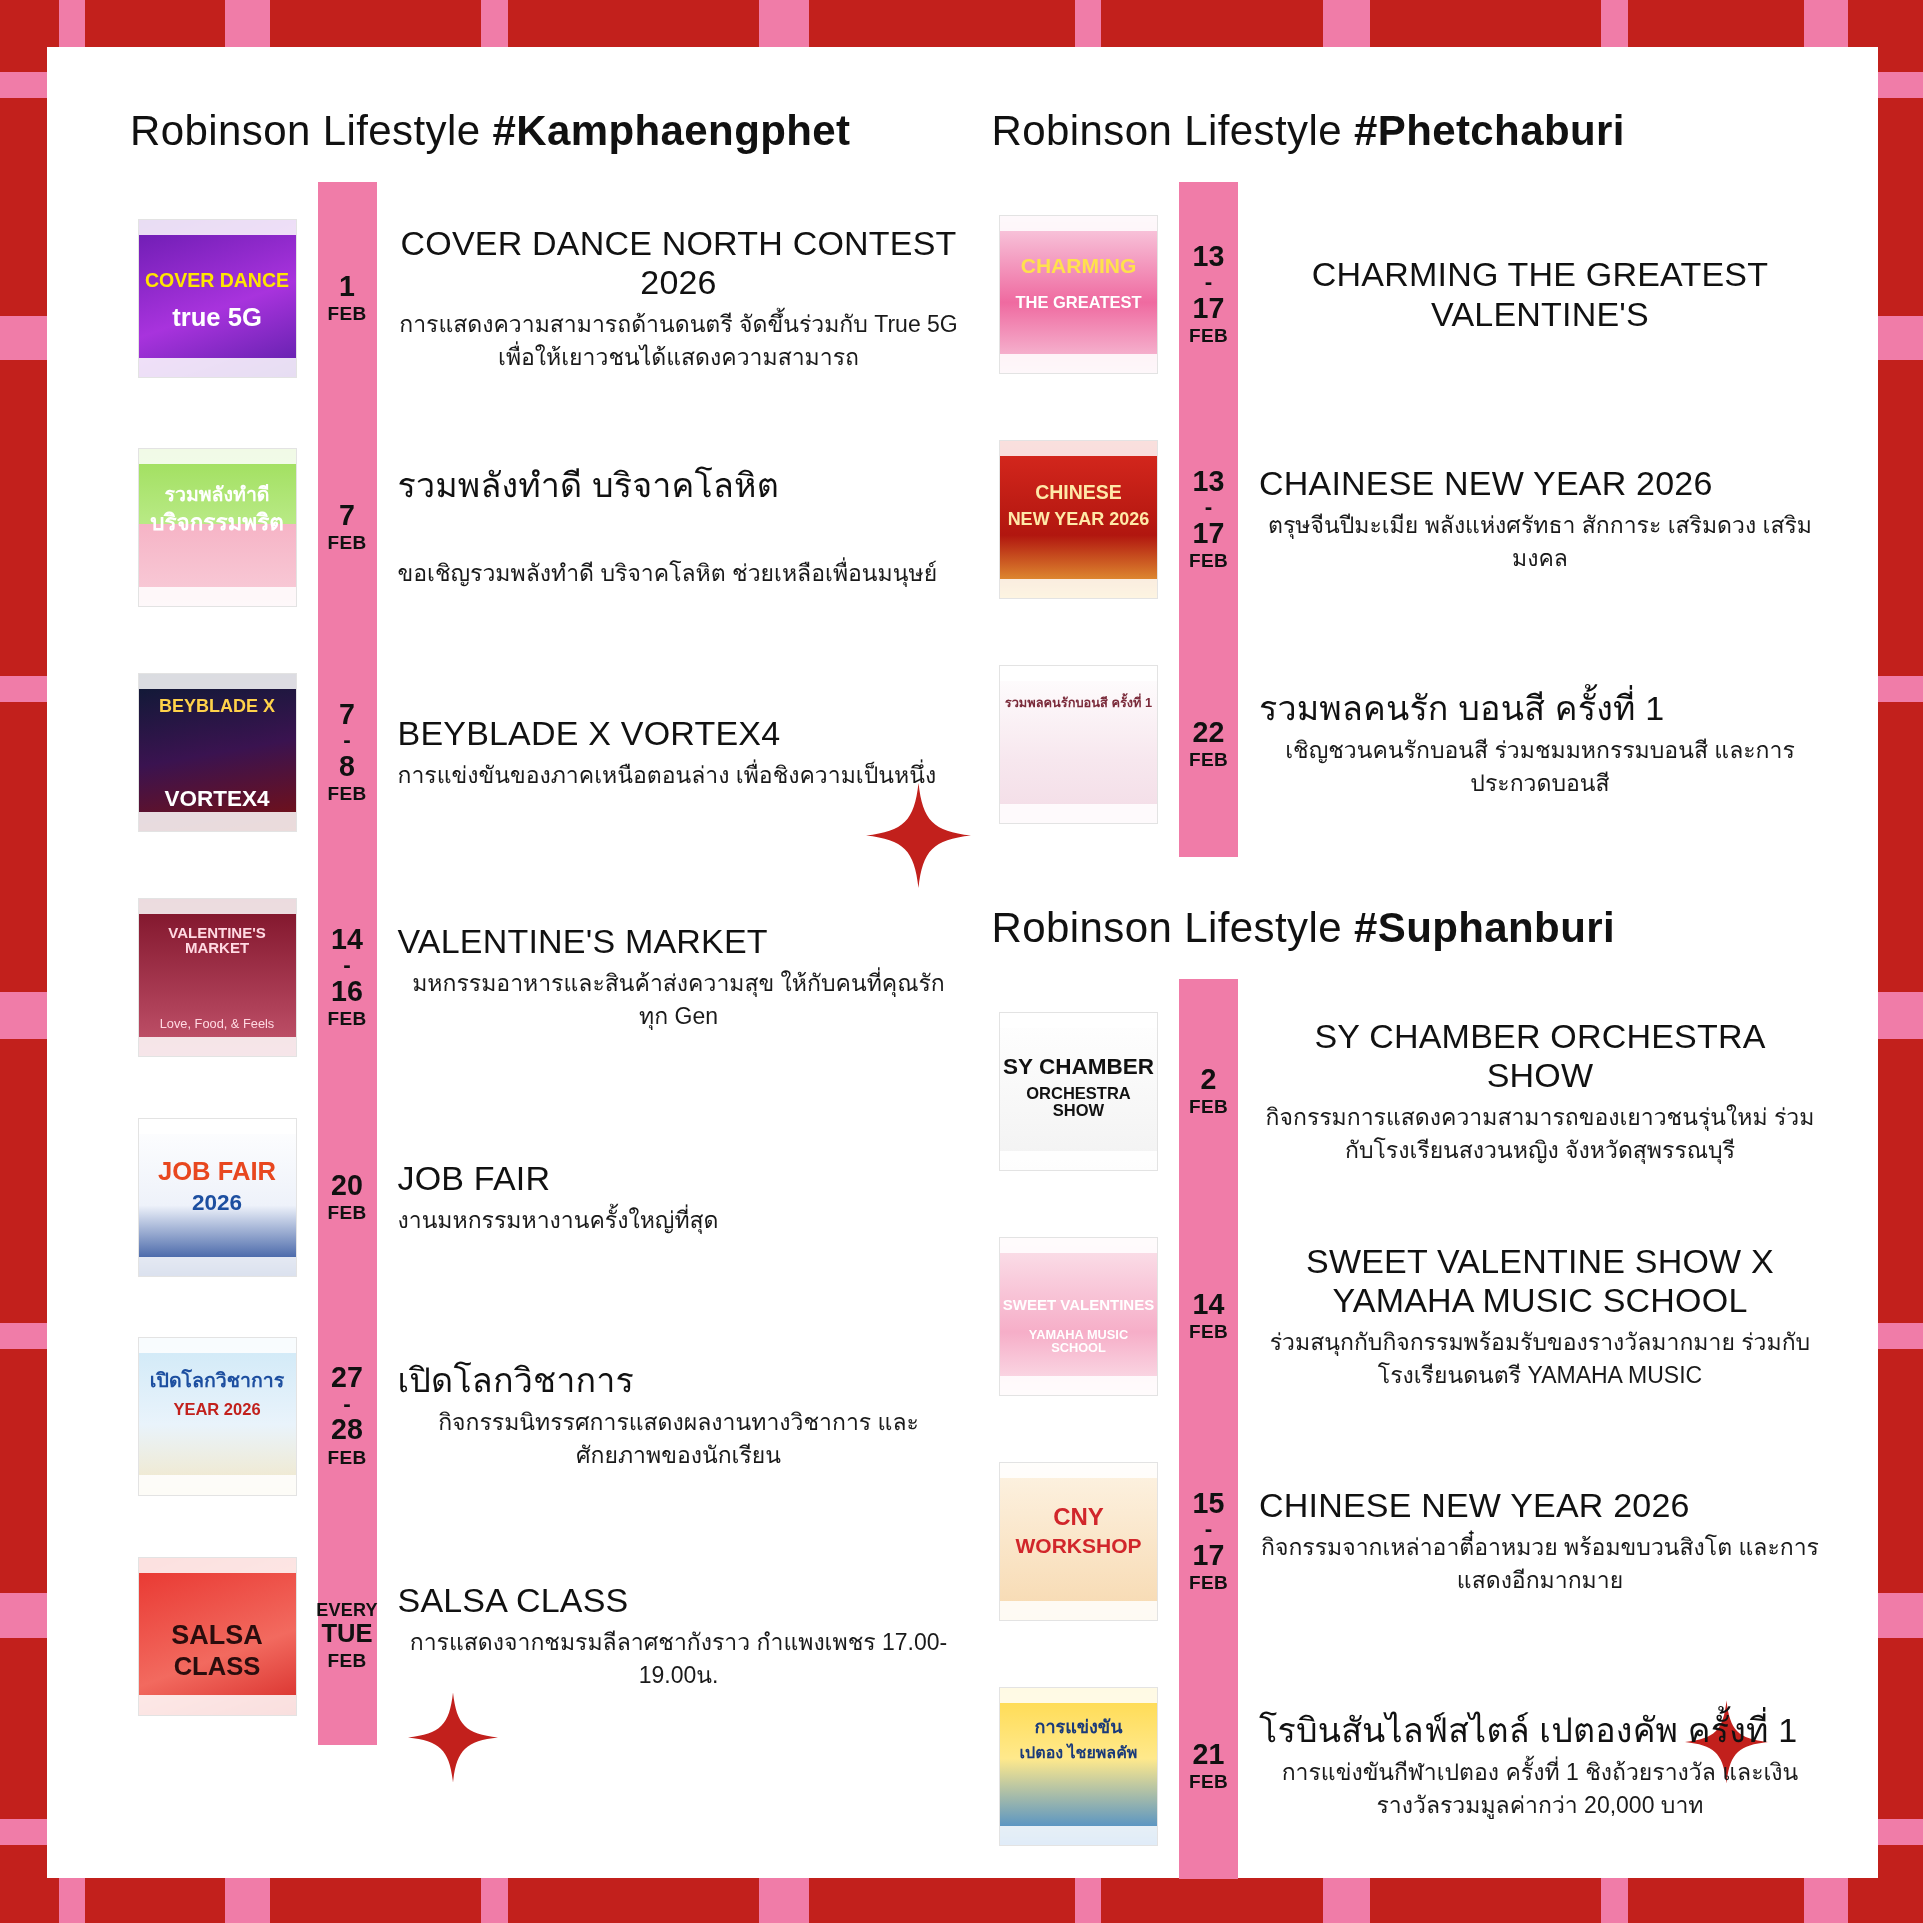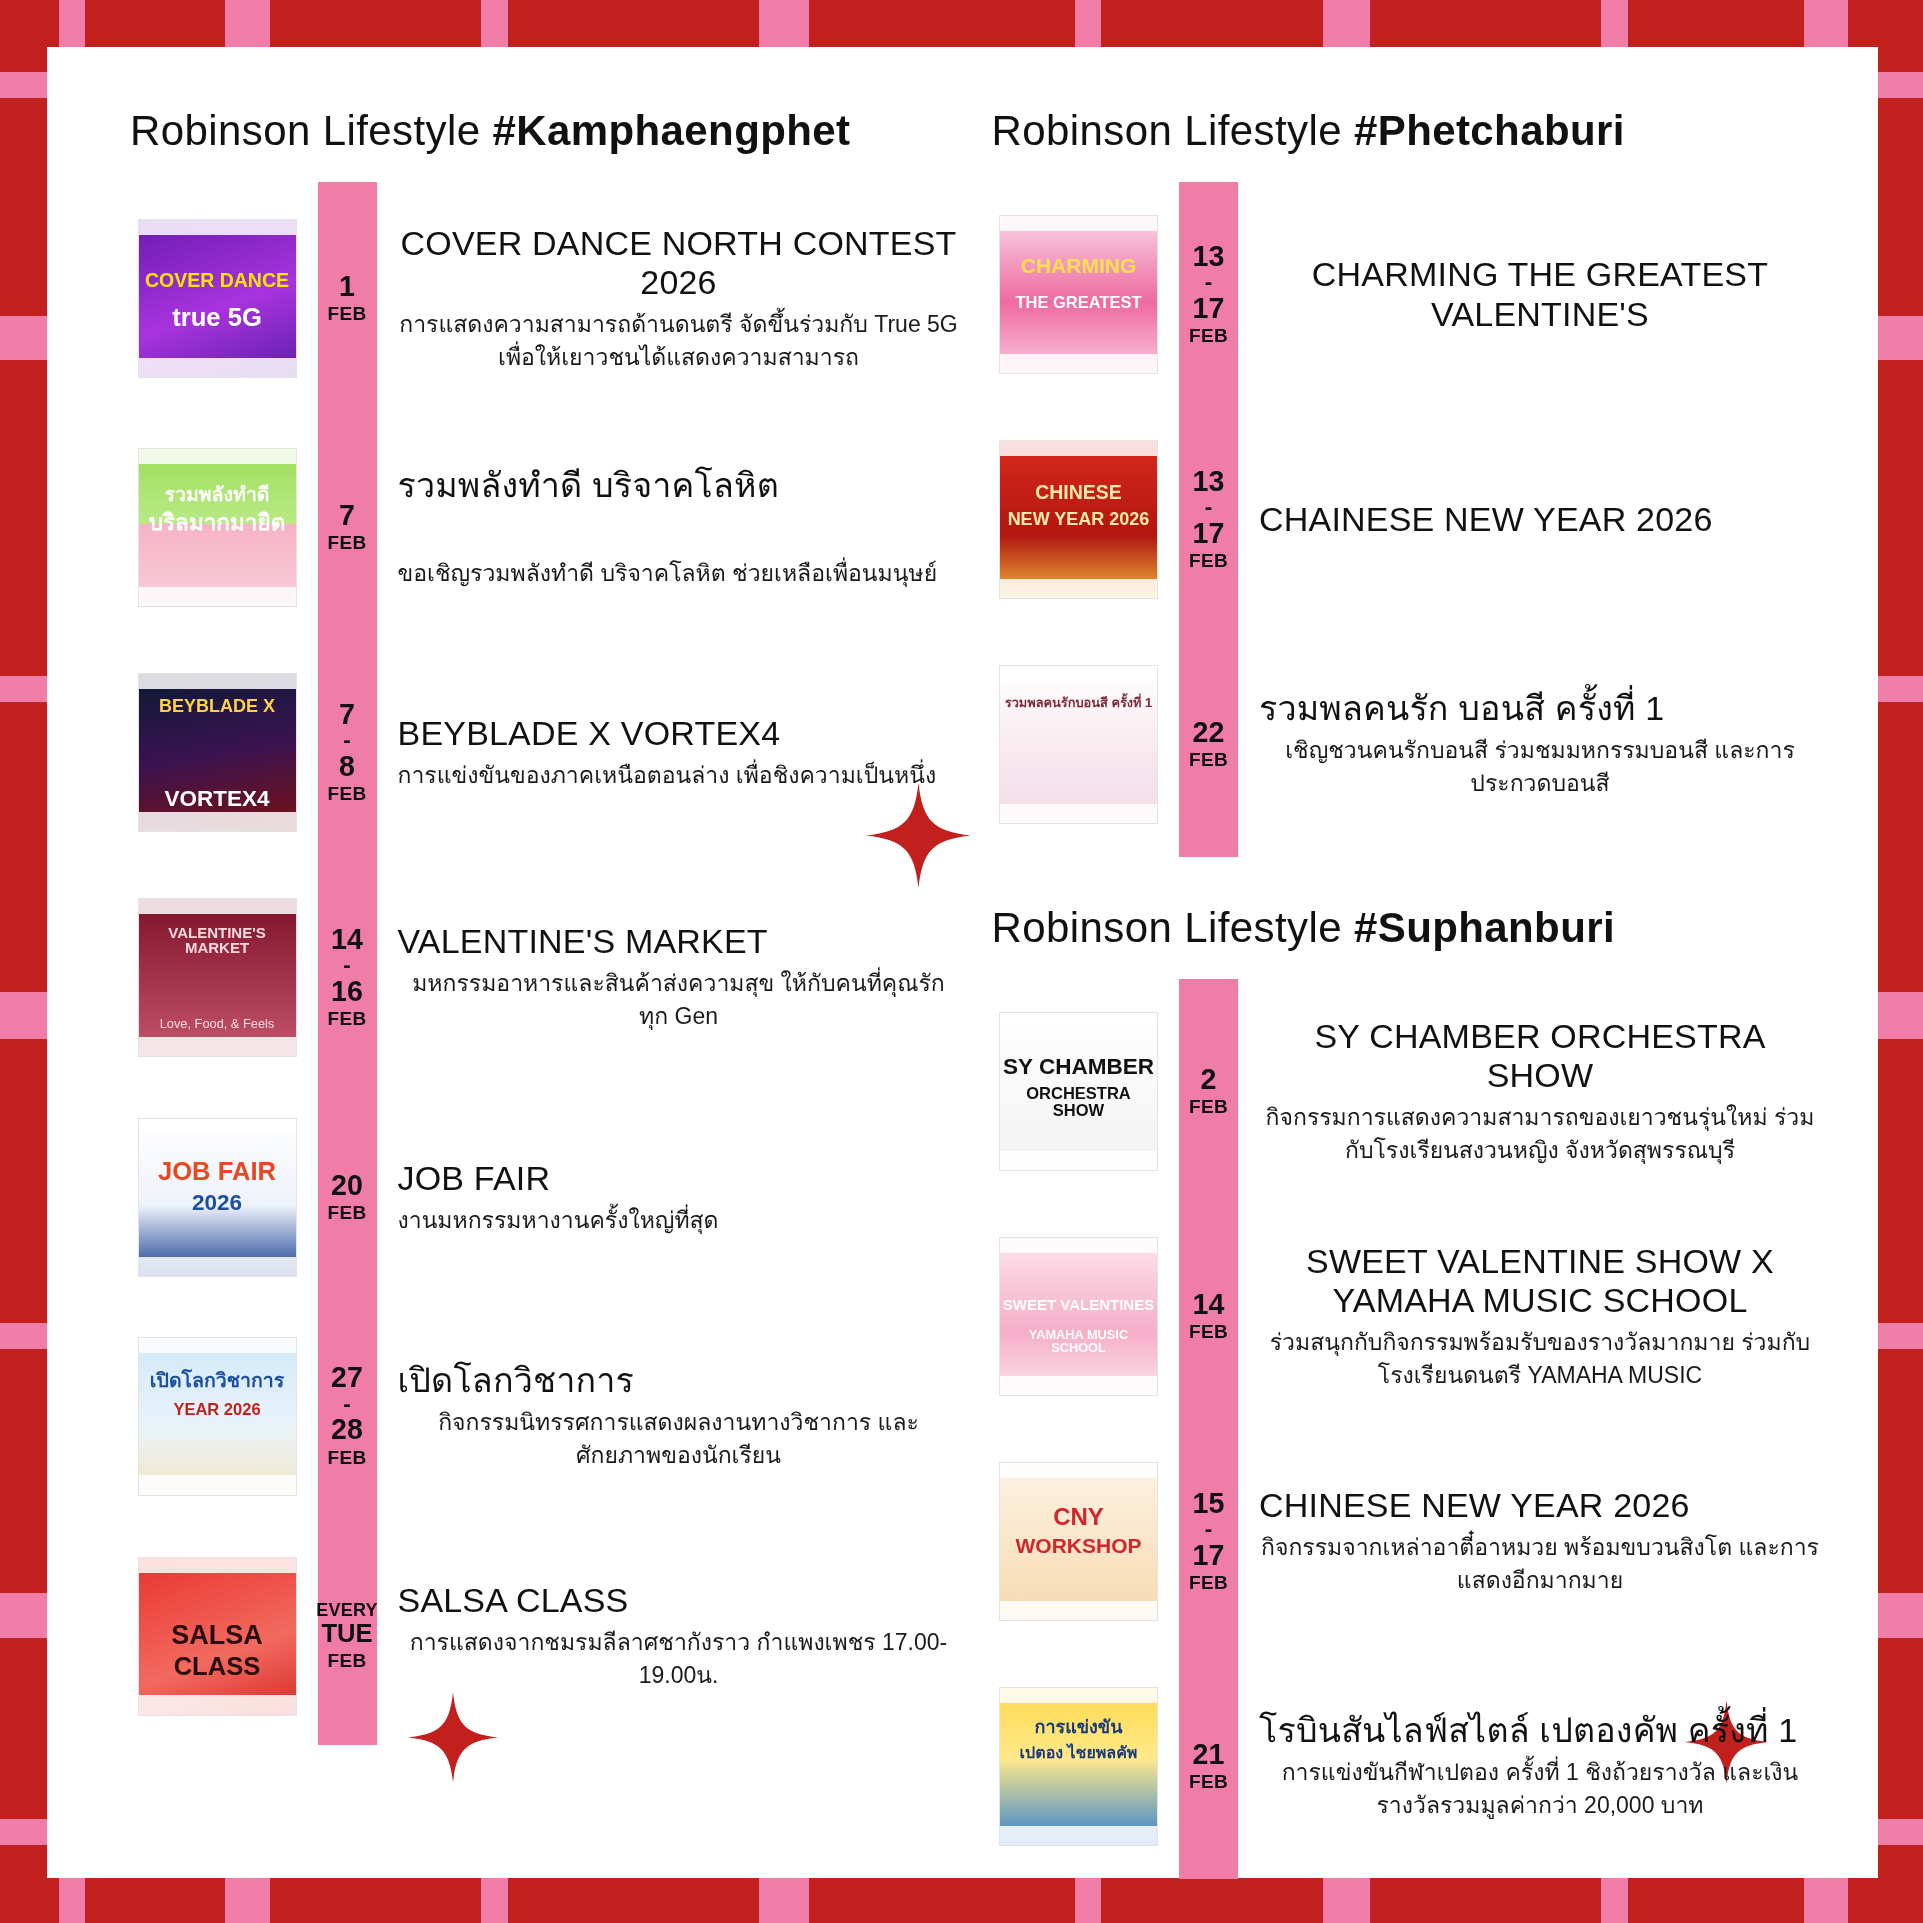--- a/index.html
+++ b/index.html
@@ -192,21 +192,21 @@
                   <div class="tb-bot"></div>
                 <div class="tb-label" style="top:50px;font-size:19.5px;color:#ffe600;">COVER DANCE</div>
                 <div class="tb-label" style="top:84px;font-size:25.6px;color:#ffffff;">true 5G</div>
               </div>
             </div>
             <div class="thumb-cell" style="height:225px;">
               <div class="thumb" style="background:linear-gradient(180deg,#9ede5a 0%,#b9ea86 48%,#f6b4c6 48%,#f8cdd9 100%);">
                 <div class="tb-top"></div>
                   <div class="tb-bot"></div>
                 <div class="tb-label" style="top:35px;font-size:19.5px;color:#ffffff;">รวมพลังทำดี</div>
-                <div class="tb-label" style="top:62px;font-size:22.5px;color:#ffffff;">บริลมากมายิต</div>
+                <div class="tb-label" style="top:62px;font-size:22.5px;color:#ffffff;">บริจกรรมพริต</div>
               </div>
             </div>
             <div class="thumb-cell" style="height:225px;">
               <div class="thumb" style="background:linear-gradient(170deg,#0b1a33,#3a1350 50%,#7a1010);">
                 <div class="tb-top"></div>
                   <div class="tb-bot"></div>
                 <div class="tb-label" style="top:22.5px;font-size:18px;color:#ffd24a;">BEYBLADE X</div>
                 <div class="tb-label" style="top:113px;font-size:22.5px;color:#ffffff;">VORTEX4</div>
               </div>
             </div>
@@ -368,20 +368,21 @@
               <span class="d-mon">FEB</span>
             </div>
           </div>
 
           <div class="texts">
             <div class="text-cell" style="height:225px;">
               <div class="e-title">CHARMING THE GREATEST VALENTINE'S</div>
             </div>
             <div class="text-cell" style="height:225px;">
               <div class="e-title">CHAINESE NEW YEAR 2026</div>
+              <div class="e-desc">ตรุษจีนปีมะเมีย พลังแห่งศรัทธา สักการะ เสริมดวง เสริมมงคล</div>
             </div>
             <div class="text-cell" style="height:225px;">
               <div class="e-title thai">รวมพลคนรัก บอนสี ครั้งที่ 1</div>
               <div class="e-desc">เชิญชวนคนรักบอนสี ร่วมชมมหกรรมบอนสี และการประกวดบอนสี</div>
             </div>
           </div>
         </div>
 
         <div class="head-row second">
           <div class="col-heading">

